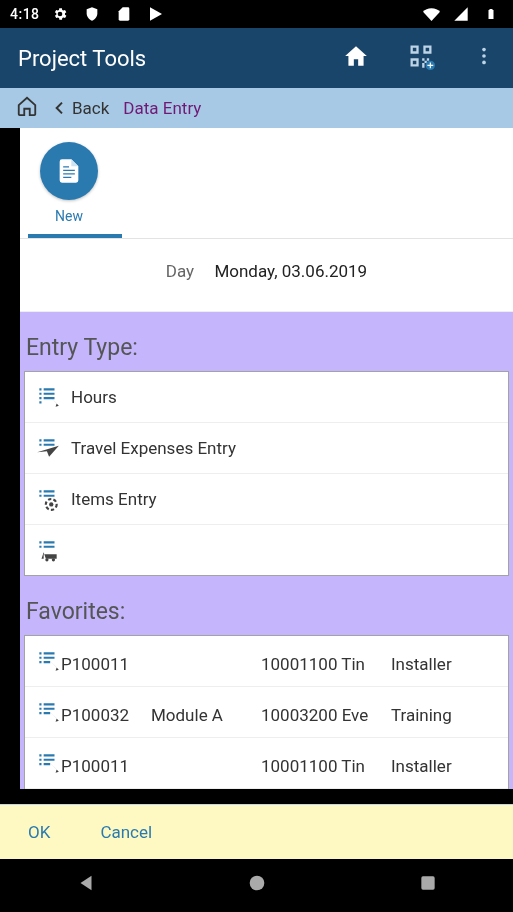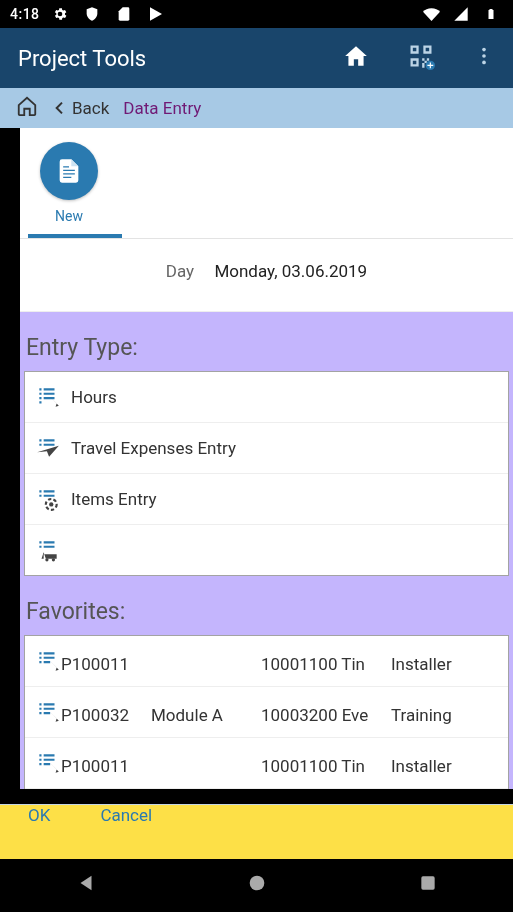--- a/index.html
+++ b/index.html
@@ -37,21 +37,21 @@
     .entry-row { display: flex; align-items: center; padding: 12px 10px; border-bottom: 1px solid #eee; gap: 10px; font-size: 17px; color: #333; }
     .entry-row:last-child { border-bottom: none; }
 
     .fav-row { display: flex; align-items: flex-end; padding: 12px 10px; border-bottom: 1px solid #eee; font-size: 17px; color: #333; }
     .fav-row:last-child { border-bottom: none; }
     .fav-col1 { width: 90px; overflow: hidden; white-space: nowrap; }
     .fav-col2 { width: 110px; overflow: hidden; white-space: nowrap; }
     .fav-col3 { width: 130px; overflow: hidden; white-space: nowrap; }
     .fav-col4 { flex: 1; overflow: hidden; white-space: nowrap; }
 
-    .footer-bar { position: absolute; bottom: 53px; left: 0; right: 0; height: 55px; background: #fde047; display: flex; padding: 0 28px; gap: 50px; border-top: 1px solid #c5d6e3; }
+    .footer-bar { position: absolute; bottom: 53px; left: 0; right: 0; height: 55px; background: #fef9c3; display: flex; align-items: center; padding: 0 28px; gap: 50px; border-top: 1px solid #c5d6e3; }
     .footer-btn { color: #2a7ab0; font-size: 17px; }
 
     .nav-bar { position: absolute; bottom: 0; left: 0; right: 0; height: 53px; background: #000; display: flex; align-items: center; justify-content: space-around; }
     .nav-bar span { color: #aaa; font-size: 22px; }
 
     .icon-mini { width: 24px; height: 24px; display: inline-flex; align-items: center; justify-content: center; }
     .icon { width: 26px; height: 26px; flex-shrink: 0; }
   </style>
 </head>
 <body>

